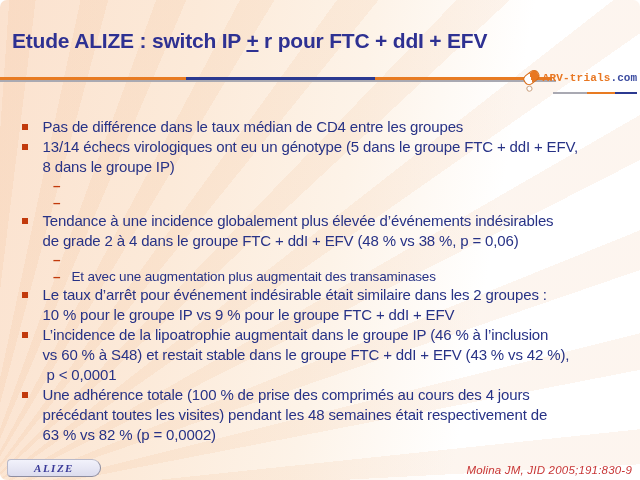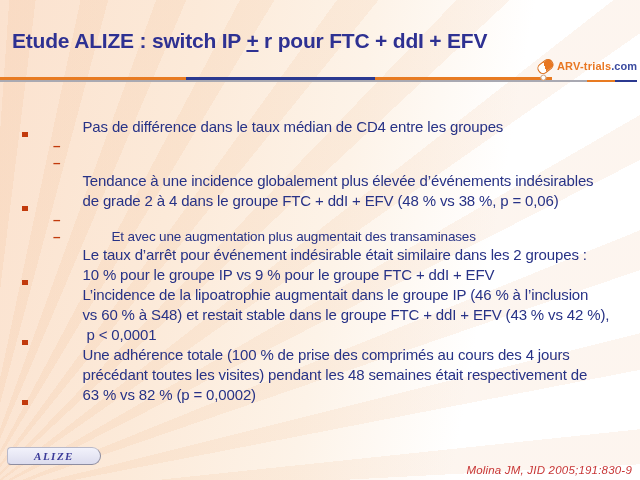--- a/index.html
+++ b/index.html
@@ -4,37 +4,39 @@
 <style>
   html,body{margin:0;padding:0;}
   .slide{
     position:relative;
     width:640px;height:480px;
     overflow:hidden;
     font-family:"Liberation Sans", sans-serif;
     background:
       repeating-conic-gradient(from 252deg at -4% 104%, rgba(233,158,98,0.10) 0deg 3deg, rgba(255,255,255,0) 3deg 8deg),
       linear-gradient(100deg, #fbe2cf 0%, #fcead9 28%, #fdf3e8 52%, #ffffff 74%, #ffffff 100%);
+    border-radius: 7px;
   }
   .title{
     position:absolute;left:12px;top:29px;
     font-size:21px;font-weight:bold;color:#2e3192;
     letter-spacing:-0.2px;white-space:nowrap;
   }
   .title .u{text-decoration:underline;text-underline-offset:2px;}
   .divider{position:absolute;left:0;top:77px;width:552px;font-size:0;}
   .divider .seg{display:inline-block;height:3px;}
   .divider .seg.o1{width:186px;background:#e87b22;}
   .divider .seg.b1{width:189px;background:#2b3990;}
   .divider .seg.o2{width:177px;background:#e87b22;}
   .divider .grayline{width:556px;height:2px;background:#a9a9b2;}
   .logo{
-    position:absolute;right:3px;top:60px;
-    display:flex;align-items:flex-end;
+    position:absolute;right:3px;top:72px;
+    display:flex;align-items:flex-start;
     background:transparent;
+    font-family:Liberation Mono, monospace;
   }
   .capsule{
     position:relative;display:inline-block;
     width:15px;height:9px;border-radius:5px;
     background:linear-gradient(110deg,#ffffff 45%,#e87722 45%);
     border:1px solid #d96a14;
     transform:rotate(-38deg);
     margin-right:3px;
   }
   .capsule::after{
@@ -49,34 +51,34 @@
   .logo-line .g{width:34px;background:#a9a9b2;}
   .logo-line .o{width:28px;background:#e87b22;}
   .logo-line .b{width:22px;background:#2b3990;}
   .subtitle{
     position:absolute;left:0;top:90px;width:566px;
     text-align:center;
     font-size:17.5px;font-weight:bold;color:#c43c0c;
     letter-spacing:-0.1px;
   }
   .content{position:absolute;left:20px;top:117px;width:616px;color:#273286;}
-  .row{display:flex;align-items:flex-end;gap:40px;}
+  .row{display:flex;align-items:flex-start;}
   .row .text{white-space:pre-wrap;letter-spacing:-0.15px;}
   .l1{font-size:15px;line-height:20px;}
   .l1 .sq{
     flex:0 0 auto;width:5.5px;height:5.5px;margin:7px 0 0 2px;
     background:#c23a0c;
   }
   .l1 .text{margin-left:15px;}
   .l2{font-size:13.5px;line-height:17px;padding-left:33px;}
   .l2 .dash{flex:0 0 auto;color:#c23a0c;font-weight:bold;}
   .l2 .text{margin-left:11px;}
   .l2 sup{font-size:9px;line-height:0;position:relative;top:-1px;}
   .alize-badge{
-    position:absolute;left:7px;bottom:15px;
+    position:absolute;left:7px;bottom:3px;
     width:92px;height:16px;
     background:linear-gradient(#f2f2fb,#dcdcee);
     border:1px solid #b9b9c9;border-right-color:#8d8da1;border-bottom-color:#8d8da1;
     border-radius:4px 9px 9px 4px;
     font-family:"Liberation Serif", serif;
     font-style:italic;font-weight:bold;
     font-size:11px;color:#3a3a99;letter-spacing:1.5px;
     display:flex;align-items:center;justify-content:center;
   }
   .citation{
@@ -105,20 +107,25 @@
   </div>
 
 
   <div class="content">
 
     <div class="row l1">
       <span class="sq"></span>
       <span class="text">Pas de différence dans le taux médian de CD4 entre les groupes</span>
     </div>
 
+    <div class="row l1">
+      <span class="sq"></span>
+      <span class="text">13/14 échecs virologiques ont eu un génotype (5 dans le groupe FTC + ddI + EFV,
+8 dans le groupe IP)</span>
+    </div>
 
     <div class="row l2">
       <span class="dash">–</span>
     </div>
 
     <div class="row l2">
       <span class="dash">–</span>
     </div>
 
     <div class="row l1">

